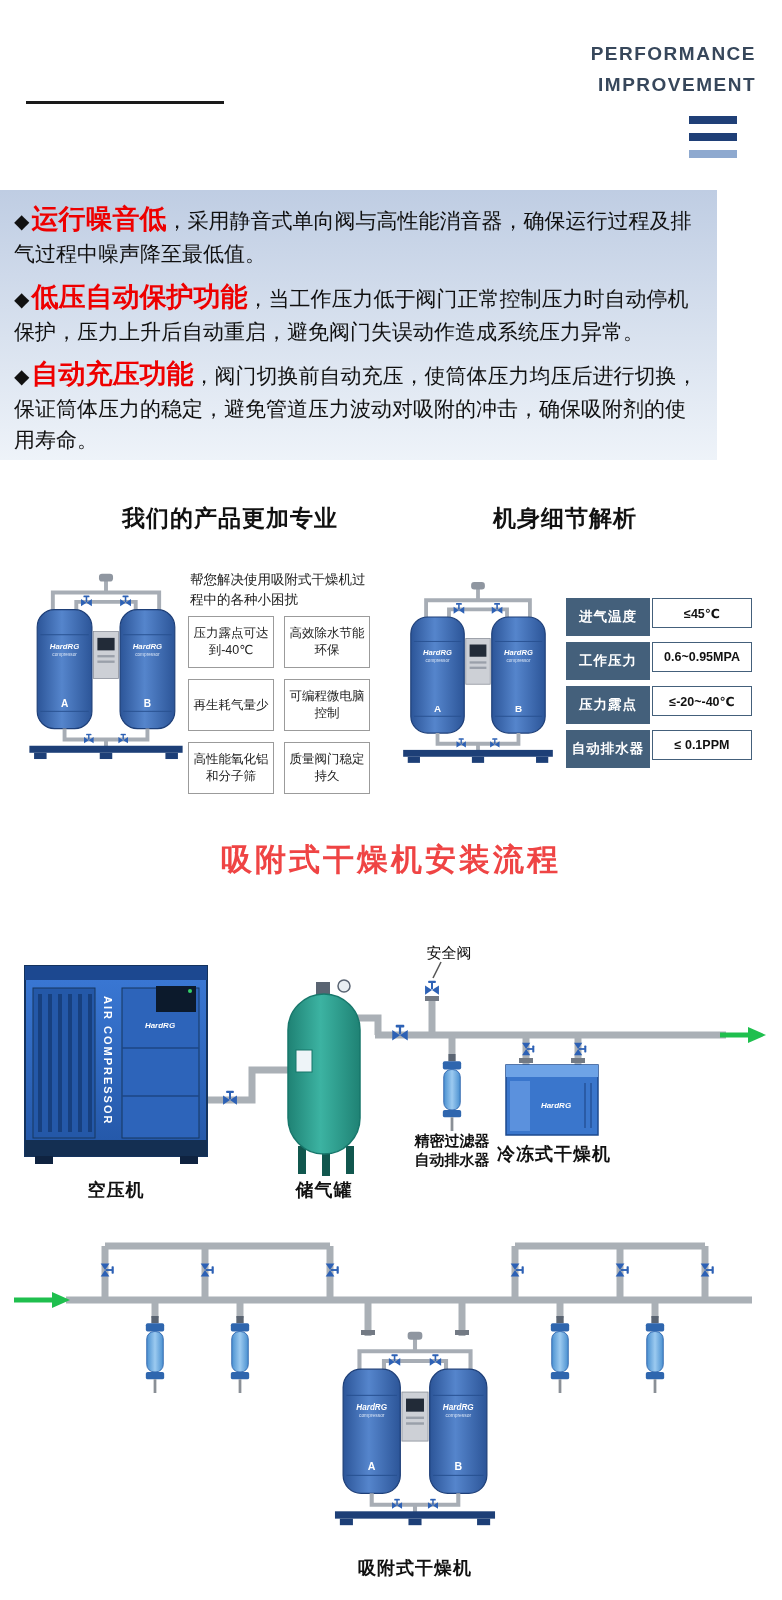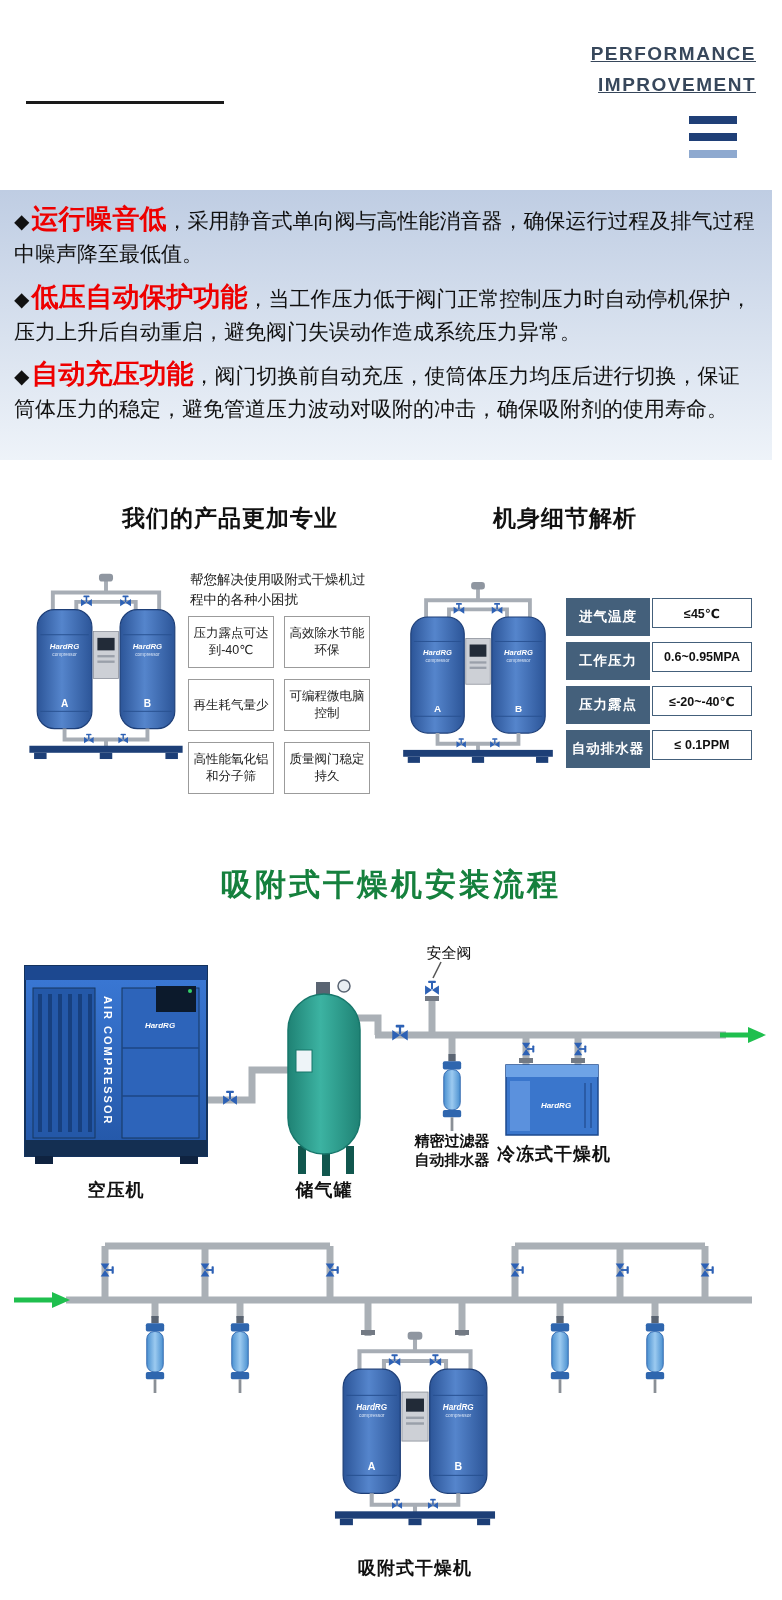--- a/index.html
+++ b/index.html
@@ -4,28 +4,28 @@
 <style>
   html,body{margin:0;padding:0;background:#ffffff;}
   .page{position:relative;width:782px;height:1600px;background:#fff;overflow:hidden;
         font-family:"Liberation Sans","DejaVu Sans",sans-serif;color:#111;}
 
   
   .title{position:absolute;left:26px;top:26px;margin:0;font-size:42px;font-weight:bold;
          letter-spacing:4px;color:#0d0d0d;}
   .title-underline{position:absolute;left:26px;top:101px;width:198px;height:3px;background:#1a1a1a;}
   .perf{position:absolute;right:26px;top:38px;text-align:right;color:#37475b;font-weight:bold;
-        font-size:19px;letter-spacing:1.5px;line-height:1.65;text-decoration:underline;}
+        font-size:19px;letter-spacing:1.5px;line-height:1.65;}
   .bars{position:absolute;right:45px;top:116px;width:48px;}
   .bar{display:block;height:8px;margin-bottom:9px;}
   .b1,.b2{background:#1f3f77;}
   .b3{background:#8ea9cf;}
 
   
-  .features{position:absolute;left:0;top:190px;width:772px;height:270px;box-sizing:border-box;
+  .features{position:absolute;left:0;top:190px;width:717px;height:270px;box-sizing:border-box;
             padding:8px 14px 0;background:linear-gradient(180deg,#bfcde3 0%,#d9e2ef 55%,#eef3f9 100%);
             overflow:hidden;}
   .feature{margin:2px 0 8px;font-size:21px;line-height:1.45;color:#101010;}
   .diamond{font-size:20px;margin-right:2px;color:#111;}
   .feat-name{color:#ee0000;font-size:27px;font-weight:bold;}
   .feat-sep{font-size:21px;}
 
   
   .h-left{position:absolute;left:80px;top:503px;width:300px;text-align:center;
           font-size:23px;font-weight:bold;letter-spacing:1px;}
@@ -41,22 +41,22 @@
         text-align:center;font-size:12.5px;color:#222;line-height:1.35;padding:4px;background:#fff;}
   .spec-table{position:absolute;left:566px;top:598px;}
   .trow{display:flex;margin-bottom:6px;}
   .tlabel{width:84px;height:38px;background:#44607b;color:#fff;font-size:13.5px;font-weight:bold;
           display:flex;align-items:center;justify-content:center;letter-spacing:1px;}
   .tvalue{width:100px;height:30px;border:1px solid #44607b;margin-left:2px;box-sizing:border-box;
           display:flex;align-items:center;justify-content:center;font-size:12.5px;font-weight:bold;
           color:#111;background:#fff;}
 
   
-  .install-title{position:absolute;left:0;top:864px;width:782px;text-align:center;
-                 font-size:31px;font-weight:bold;letter-spacing:3px;color:#15803d;}
+  .install-title{position:absolute;left:0;top:839px;width:782px;text-align:center;
+                 font-size:31px;font-weight:bold;letter-spacing:3px;color:#ef4444;}
   .diagram{position:absolute;left:0;top:928px;width:782px;height:672px;}
 
   svg text{font-family:"Liberation Sans","DejaVu Sans",sans-serif;}
   .lbl-big{font-size:18px;font-weight:bold;fill:#111;text-anchor:middle;letter-spacing:1px;}
   .lbl-mid{font-size:15px;font-weight:bold;fill:#111;text-anchor:middle;}
   .lbl-sm{font-size:15px;fill:#111;text-anchor:middle;}
 </style>
 </head>
 <body>
 

